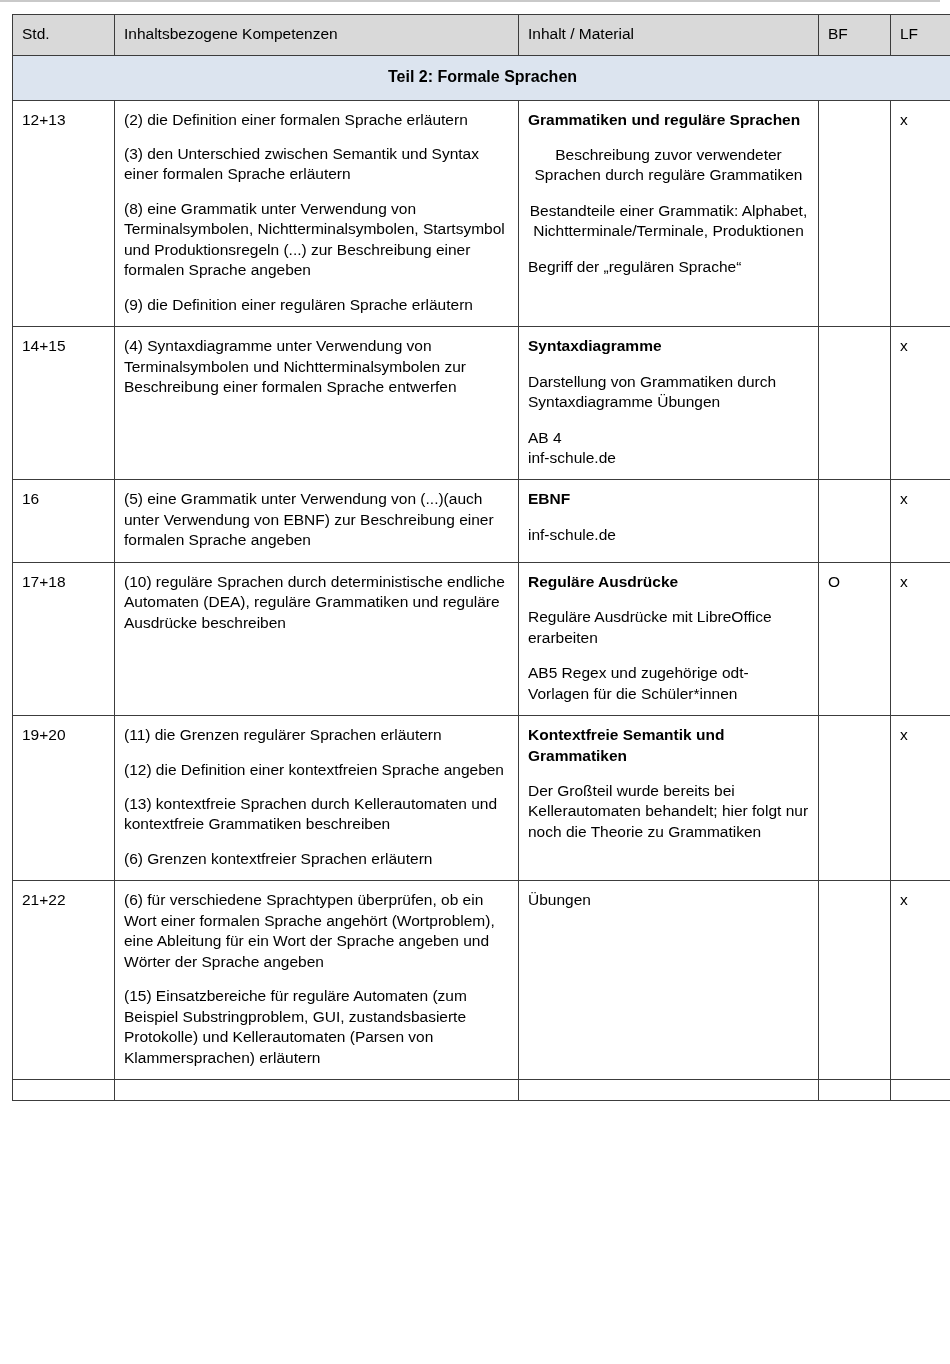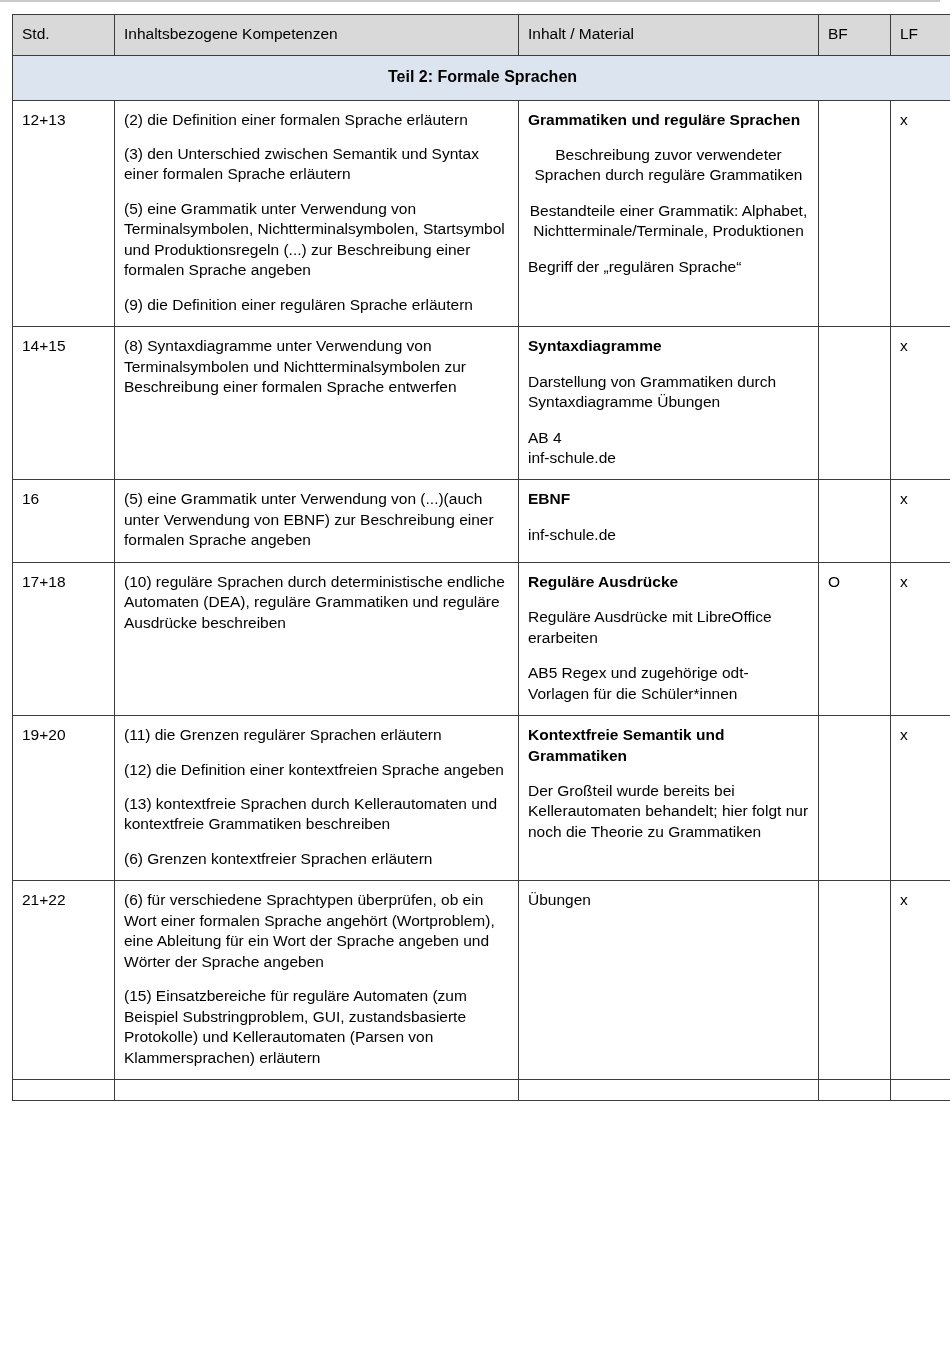--- a/index.html
+++ b/index.html
@@ -131,36 +131,36 @@
     <tbody>
       <tr class="section-banner">
         <td colspan="5">Teil 2: Formale Sprachen</td>
       </tr>
 
     <tr>
           <td class="cell-std">12+13</td>
           <td class="cell-kompetenzen">
             <p class="para">(2) die Definition einer formalen Sprache erläutern</p>
             <p class="para">(3) den Unterschied zwischen Semantik und Syntax einer formalen Sprache erläutern</p>
-            <p class="para">(5) eine Grammatik unter Verwendung von Terminalsymbolen, Nichtterminalsymbolen, Startsymbol und Produktionsregeln (...) zur Beschreibung einer formalen Sprache angeben</p>
+            <p class="para">(8) eine Grammatik unter Verwendung von Terminalsymbolen, Nichtterminalsymbolen, Startsymbol und Produktionsregeln (...) zur Beschreibung einer formalen Sprache angeben</p>
             <p class="para">(9) die Definition einer regulären Sprache erläutern</p>
           </td>
           <td class="cell-inhalt">
             <p class="para strong">Grammatiken und reguläre Sprachen</p>
             <p class="para" style="white-space: pre-line; text-align: center;">Beschreibung zuvor verwendeter Sprachen durch reguläre Grammatiken</p>
             <p class="para" style="white-space: pre-line; text-align: center;">Bestandteile einer Grammatik: Alphabet, Nichtterminale/Terminale, Produktionen</p>
             <p class="para" style="white-space: pre-line;">Begriff der „regulären Sprache“</p>
           </td>
           <td class="cell-bf"></td>
           <td class="cell-lf">x</td>
         </tr>
         <tr>
           <td class="cell-std">14+15</td>
           <td class="cell-kompetenzen">
-            <p class="para">(8) Syntaxdiagramme unter Verwendung von Terminalsymbolen und Nichtterminalsymbolen zur Beschreibung einer formalen Sprache entwerfen</p>
+            <p class="para">(4) Syntaxdiagramme unter Verwendung von Terminalsymbolen und Nichtterminalsymbolen zur Beschreibung einer formalen Sprache entwerfen</p>
           </td>
           <td class="cell-inhalt">
             <p class="para strong">Syntaxdiagramme</p>
             <p class="para" style="white-space: pre-line;">Darstellung von Grammatiken durch Syntaxdiagramme Übungen</p>
             <p class="para" style="white-space: pre-line;">AB 4
 inf-schule.de</p>
           </td>
           <td class="cell-bf"></td>
           <td class="cell-lf">x</td>
         </tr>

